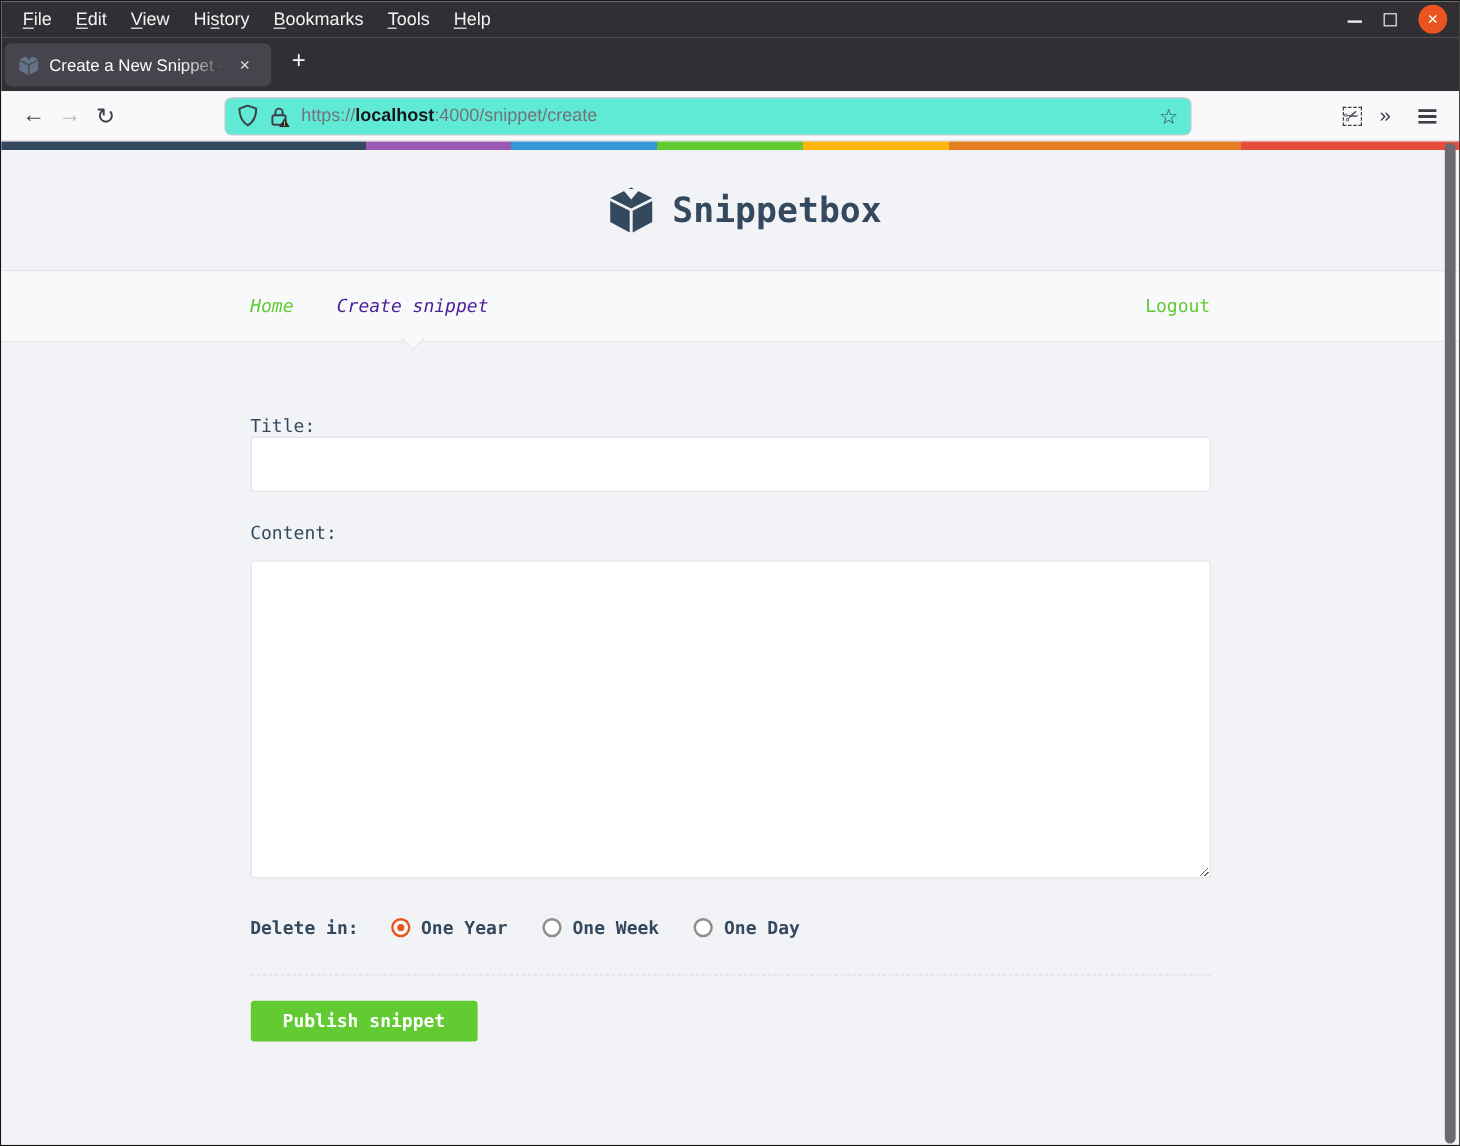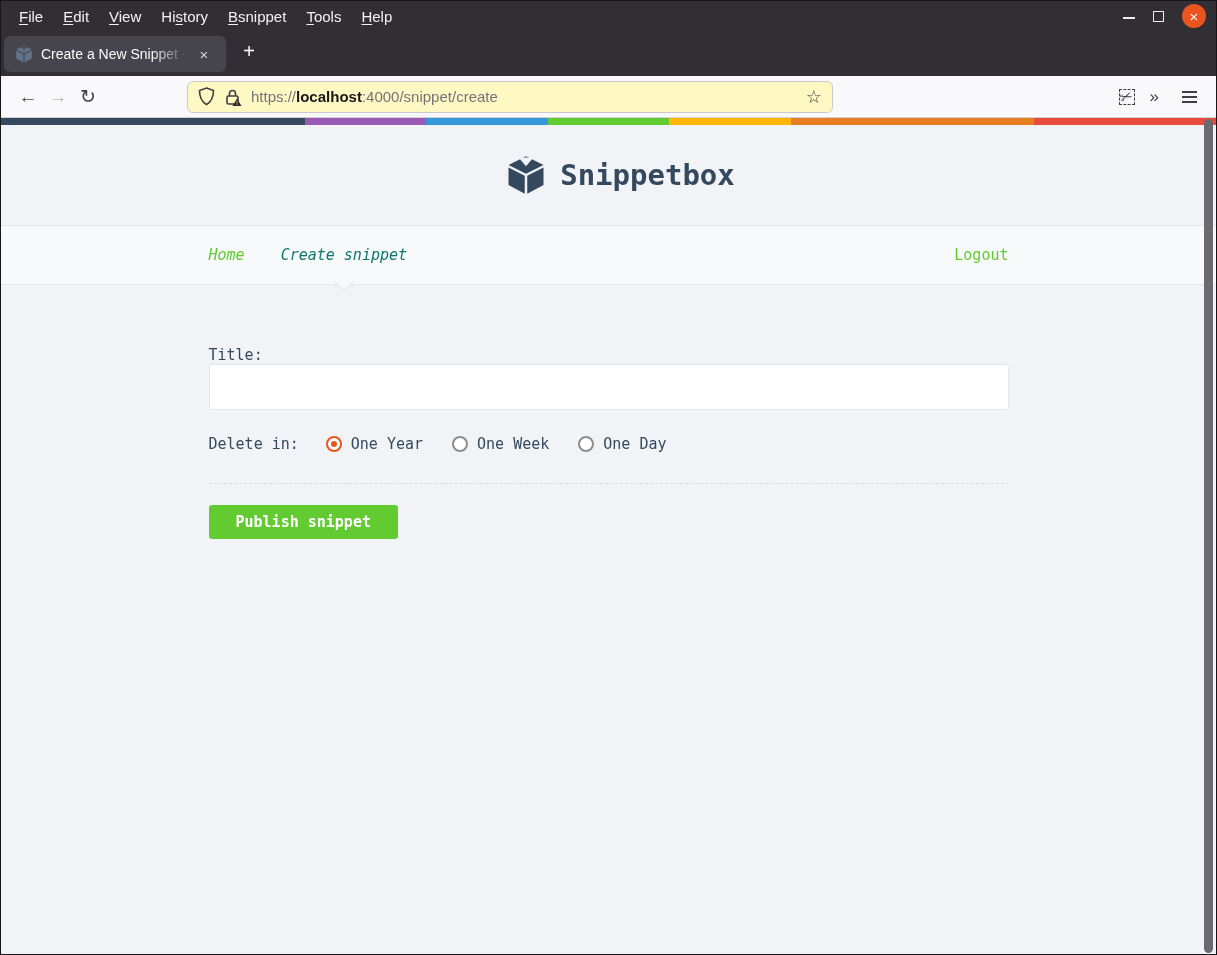--- a/index.html
+++ b/index.html
@@ -38,21 +38,21 @@
   }
   .tab-close{ width:22px; height:22px; border-radius:4px; display:flex; align-items:center; justify-content:center; font-size:15px; color:#d7d7db; }
   .newtab{ width:30px; height:30px; margin:0 0 0 8px; align-self:center; display:flex; align-items:center; justify-content:center; color:#fbfbfe; font-size:20px; border-radius:4px; }
   .toolbar{
     height:42px; background:#f9f9fb; border-bottom:1px solid #d0cfd4;
     display:flex; align-items:center; padding:0 12px;
   }
   .nav-btn{ width:30px; height:30px; display:flex; align-items:center; justify-content:center; font-size:19px; color:#3f3e45; border-radius:4px; }
   .nav-btn.disabled{ color:#b9b8be; }
   .urlbar{
-    margin-left:84px; width:646px; height:32px; background:#fef9c3;
+    margin-left:84px; width:806px; height:32px; background:#5eead4;
     border:1px solid #c9c8cd; border-radius:6px; display:flex; align-items:center;
     padding:0 8px 0 10px; font-size:15px;
   }
   .shield-icon, .lock-icon{ flex:none; margin-right:9px; position:relative; }
   .url-text{ flex:1; color:#75737a; white-space:nowrap; overflow:hidden; }
   .url-host{ color:#18171c; font-weight:bold; }
   .star-btn{ flex:none; font-size:18px; color:#3f3e45; padding:0 2px; }
   .tool-spacer{ flex:1; }
   .shot-btn{ position:relative; width:26px; height:26px; display:flex; align-items:center; justify-content:center; }
   .shot-frame{ position:absolute; inset:5px; border:1.6px dashed #3f3e45; }
@@ -74,41 +74,41 @@
   header.site-header{ height:100px; display:flex; align-items:center; justify-content:center; gap:14px;padding-left:24px; }
   .logo-cube{ width:40px; height:40px; }
   .brand{ font-size:29px; font-weight:bold; color:#34495E; letter-spacing:0; }
   nav.site-nav{
     height:60px; background:#F7F9FA; border-top:1px solid #E4E5E7; border-bottom:1px solid #E4E5E7;
     font-size:15px;
   }
   .nav-inner{ width:800px; margin:0 auto; height:100%; display:flex; align-items:center; }
   .nav-left{ display:flex; gap:36px;font-style:italic; }
   .nav-link{ color:#62CB31; text-decoration:none; cursor:pointer; }
-  .nav-item-active{ color:#0f766e; position:relative; cursor:default; }
+  .nav-item-active{ color:#4c1d95; position:relative; cursor:default; }
   .nav-caret{
     position:absolute; left:calc(50% - 7px); bottom:-25px; width:14px; height:14px;
     background:#F7F9FA; border-left:1px solid #E4E5E7; border-bottom:1px solid #E4E5E7;
     transform:rotate(-45deg); z-index:2;
   }
   .nav-right{ margin-left:auto; }
   main.content{ width:800px; margin:0 auto; padding-top:61px; }
   .form-label{ display:block; font-size:15px; color:#34495E; }
   .field-title{
     width:100%; height:46px; background:#fff; border:1px solid #E4E5E7; border-radius:3px;
     padding:0 18px; font-family:inherit; font-size:15px; color:#6A6C6F; outline:none;
   }
   .group-title{ margin-bottom:25px; }
   .group-content{ margin-bottom:28px; }
   .group-content .form-label{ margin-bottom:14px; }
   .field-content{
     width:100%; height:265px; background:#fff; border:1px solid #E4E5E7; border-radius:3px;
     padding:12px 18px; font-family:inherit; font-size:15px; color:#6A6C6F; outline:none; resize:both;
   }
-  .expires-row{ display:flex; align-items:center; font-size:15px; margin-bottom:30px; }
+  .expires-row{ display:flex; align-items:center; font-size:15px; margin-bottom:30px;font-weight:bold; }
   .expires-label{ margin-right:27px; }
   .radio-opt{ display:flex; align-items:center; margin-right:29px; cursor:pointer; }
   .radio-circle{
     width:16px; height:16px; border-radius:50%; border:2px solid #8d8d8d; background:#fff;
     position:relative; flex:none; margin-right:9px;
   }
   .radio-circle.checked{ border-color:#E95420; }
   .radio-circle.checked::after{
     content:""; position:absolute; left:50%; top:50%; width:6px; height:6px; margin:-3px 0 0 -3px;
     border-radius:50%; background:#E95420;
@@ -128,21 +128,21 @@
 <body>
 
 <div class="window">
 
   <div class="titlebar">
     <div class="menubar">
       <span class="menu-item"><span></span><u>F</u><span>ile</span></span>
       <span class="menu-item"><span></span><u>E</u><span>dit</span></span>
       <span class="menu-item"><span></span><u>V</u><span>iew</span></span>
       <span class="menu-item"><span>Hi</span><u>s</u><span>tory</span></span>
-      <span class="menu-item"><span></span><u>B</u><span>snippet</span></span>
+      <span class="menu-item"><span></span><u>B</u><span>ookmarks</span></span>
       <span class="menu-item"><span></span><u>T</u><span>ools</span></span>
       <span class="menu-item"><span></span><u>H</u><span>elp</span></span>
     </div>
     <div class="win-controls">
       <span class="btn-min"></span>
       <span class="btn-max"></span>
       <span class="btn-close">
           <span>×</span>
         </span>
     </div>
@@ -213,20 +213,24 @@
           <a class="nav-link">Logout</a>
         </div>
       </div>
     </nav>
 
     <main class="content">
       <div class="group-title">
         <label class="form-label">Title:</label>
         <input class="field-title" type="text" style="">
       </div>
+      <div class="group-content">
+        <label class="form-label">Content:</label>
+        <textarea class="field-content" style=""></textarea>
+      </div>
       <div class="expires-row">
         <span class="expires-label">Delete in:</span>
         <span class="radio-opt">
           <span class="radio-circle checked"></span>
           <span>One Year</span>
         </span>
         <span class="radio-opt">
           <span class="radio-circle"></span>
           <span>One Week</span>
         </span>

